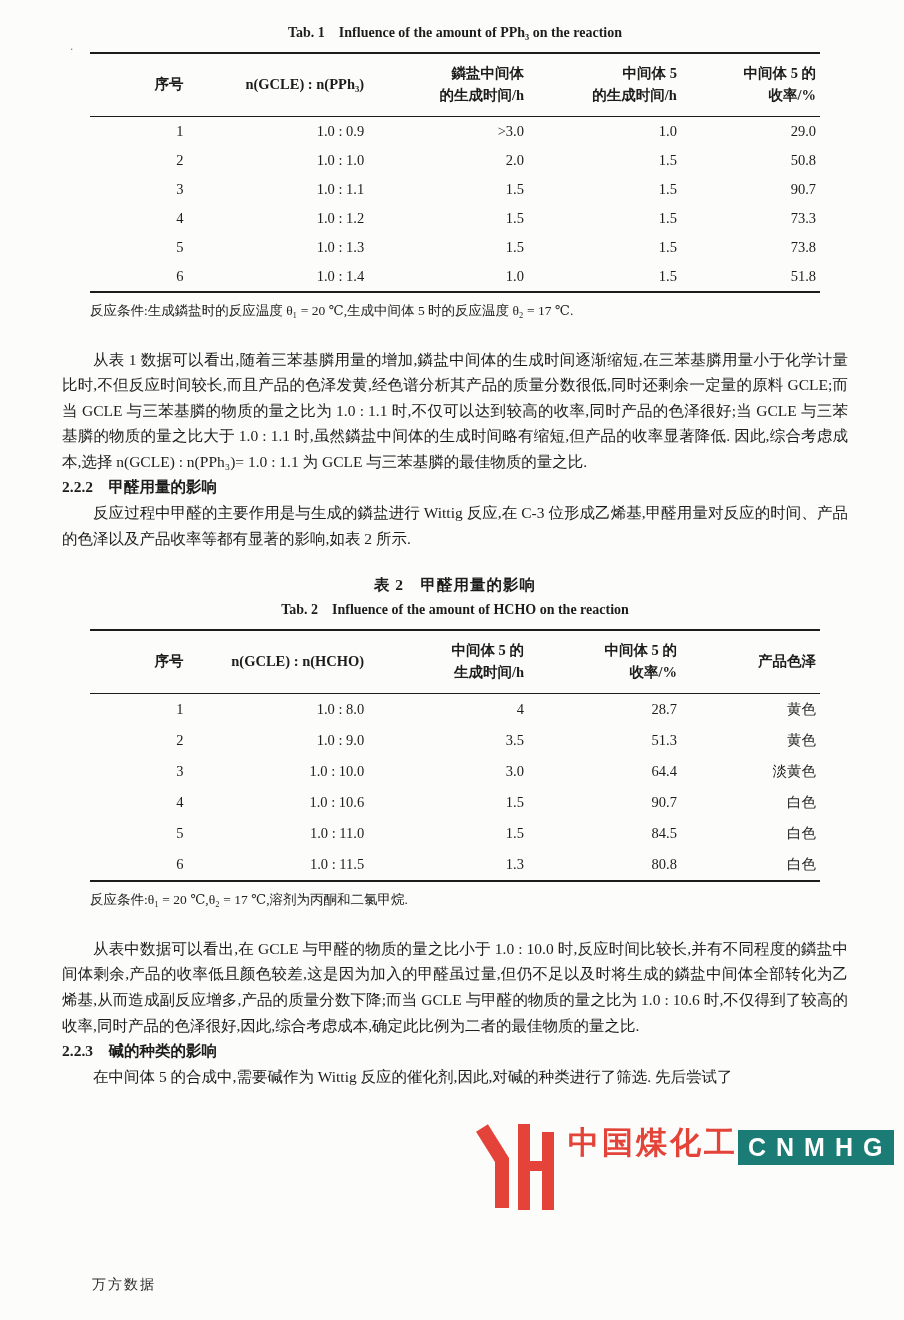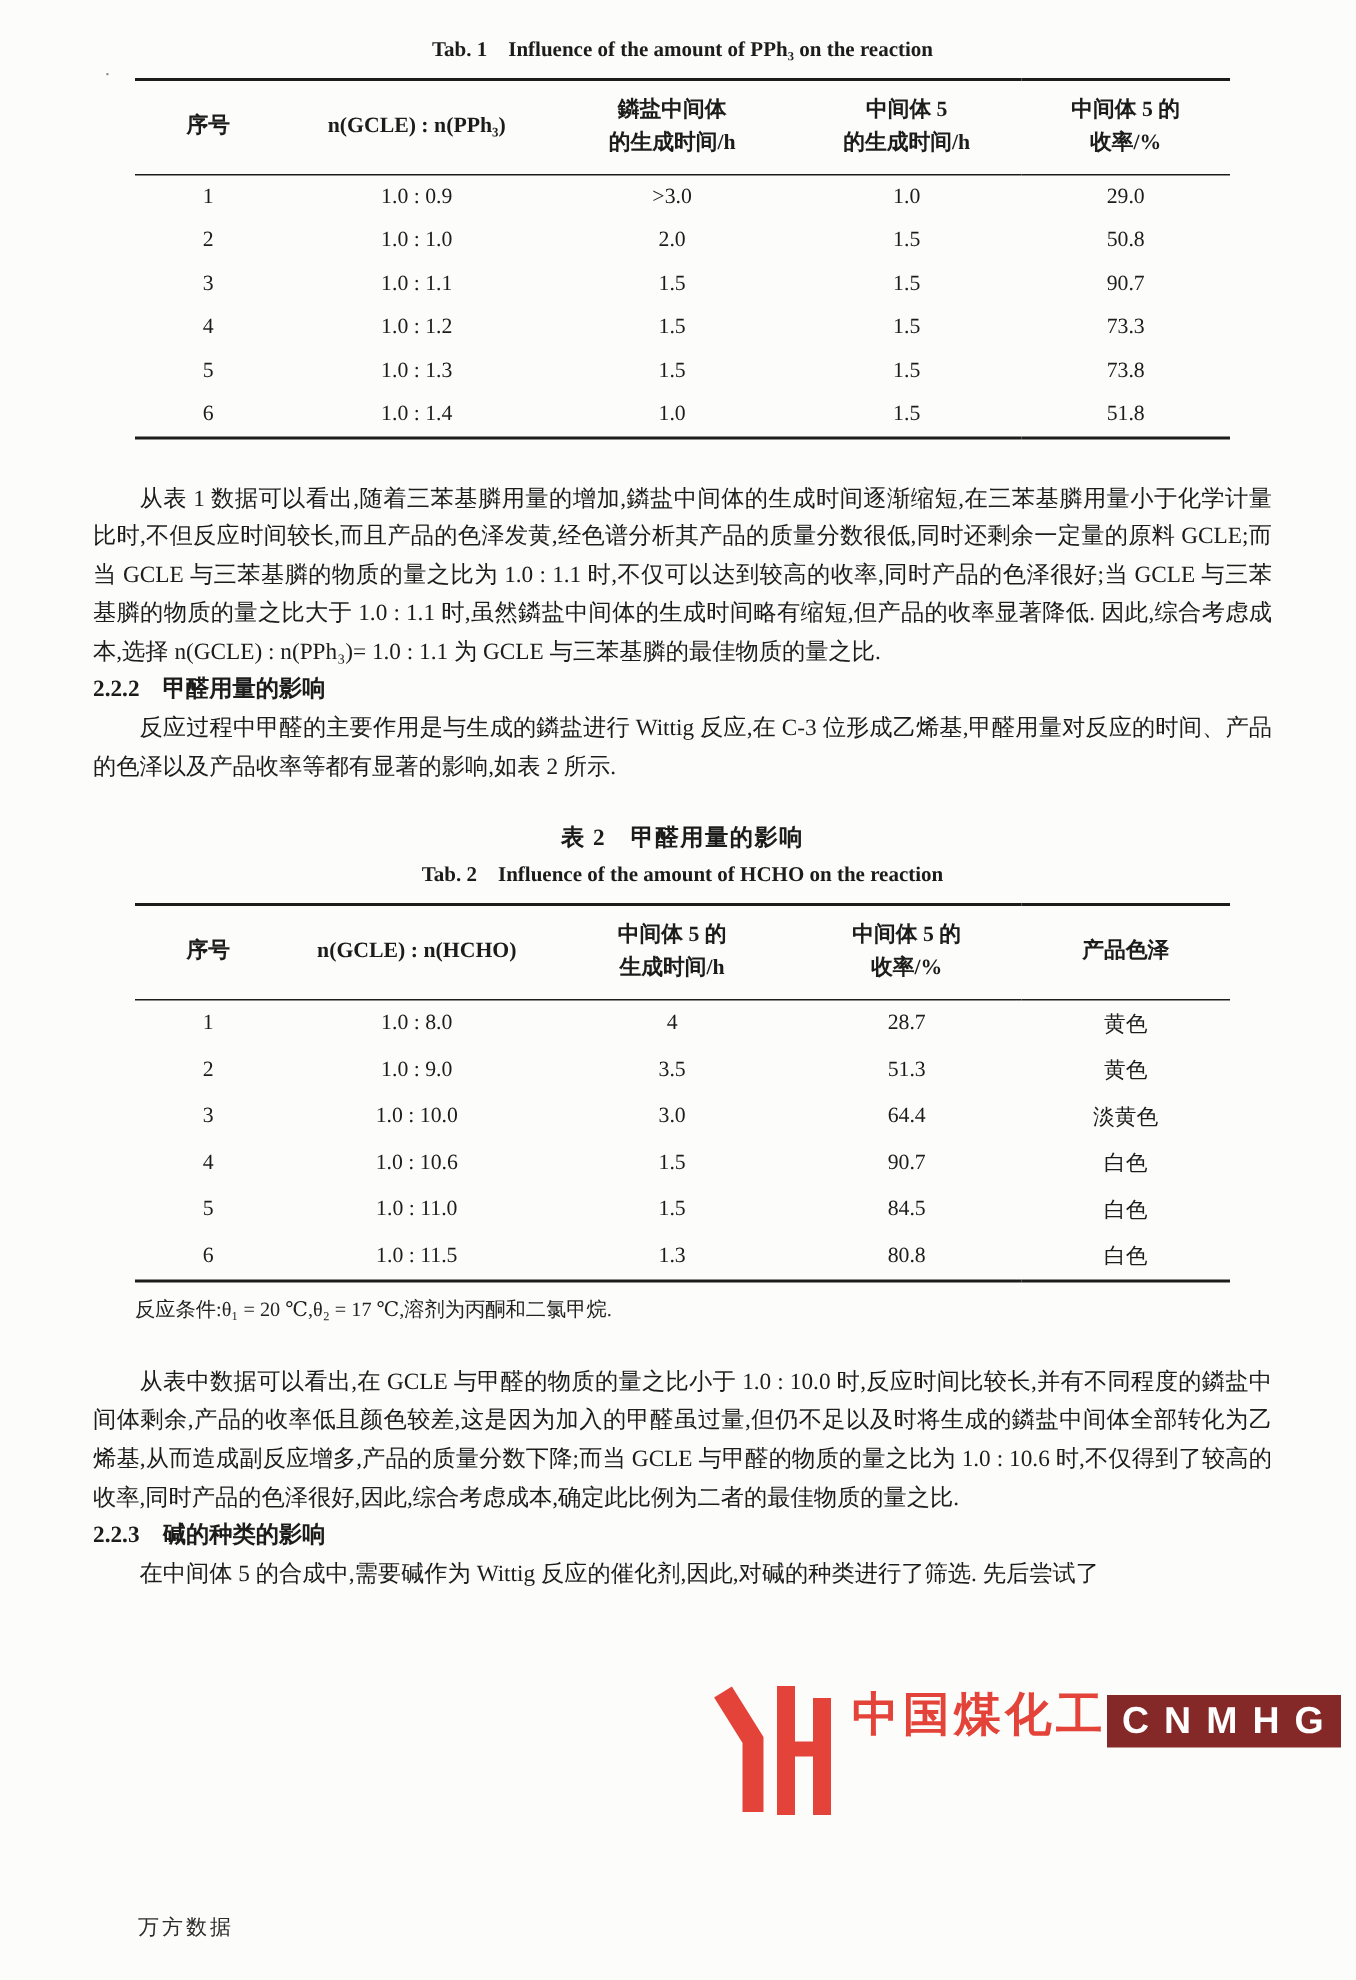--- a/index.html
+++ b/index.html
@@ -17,21 +17,21 @@
     justify-content:space-between; align-items:baseline; font-size:15px;
   }
   .page-header .journal { letter-spacing:1px; }
 
   .table-block { margin-top:24px; text-align:center; }
   .tbl-title-cn { font-weight:bold; font-size:15.5px; letter-spacing:1px; }
   .tbl-title-en { font-weight:bold; font-size:14px; margin-top:5px; }
 
   table.booktab {
     width:730px; margin:10px auto 0; border-collapse:collapse;
-    font-size:14.5px; table-layout:fixed;
+    font-size:14.5px; table-layout:fixed;text-align:right;
   }
   table.booktab th {
     border-top:2px solid #1c1c1c; border-bottom:1px solid #1c1c1c;
     padding:9px 4px; font-weight:bold; white-space:pre-line; line-height:1.5;
   }
   table.booktab td { padding:6px 4px; }
   table.booktab tbody tr:last-child td { border-bottom:2px solid #1c1c1c; }
   table.booktab th:nth-child(1), table.booktab td:nth-child(1) { width:13%; }
   table.booktab th:nth-child(2), table.booktab td:nth-child(2) { width:25%; }
   table.booktab th:nth-child(3), table.booktab td:nth-child(3) { width:22%; }
@@ -57,21 +57,21 @@
     align-items:flex-start; gap:12px; opacity:0.95;
   }
   .wm-logo { width:80px; height:86px; flex:0 0 auto; }
   .wm-texts { display:flex; flex-direction:row; }
   .wm-cn {
     color:#e23a2e; font-size:31px; font-weight:bold; letter-spacing:3px;
     line-height:1.2; white-space:nowrap;
     font-family:"Liberation Sans","DejaVu Sans",sans-serif;
   }
   .wm-en-box {
-    margin-top:6px; align-self:stretch; background:#7f1d1d; color:#ffffff;
+    margin-top:6px; align-self:stretch; background:#0f766e; color:#ffffff;
     font-size:25px; font-weight:bold; letter-spacing:10px;
     padding:2px 2px 3px 10px; line-height:1.2; text-align:center;
     font-family:"Liberation Sans","DejaVu Sans",sans-serif;
   }
 
   .wanfang { position:absolute; left:92px; top:1276px; font-size:14px; color:#2b2b2b; letter-spacing:2px;text-align:right; }
 </style>
 </head>
 <body>
 
@@ -135,20 +135,21 @@
             </tr>
             <tr>
               <td>6</td>
               <td>1.0 : 1.4</td>
               <td>1.0</td>
               <td>1.5</td>
               <td>51.8</td>
             </tr>
           </tbody>
         </table>
+      <div class="tbl-footnote">反应条件:生成鏻盐时的反应温度 θ₁ = 20 ℃,生成中间体 5 时的反应温度 θ₂ = 17 ℃.</div>
     </section>
 
     <p class="body-para gap-lg">从表 1 数据可以看出,随着三苯基膦用量的增加,鏻盐中间体的生成时间逐渐缩短,在三苯基膦用量小于化学计量比时,不但反应时间较长,而且产品的色泽发黄,经色谱分析其产品的质量分数很低,同时还剩余一定量的原料 GCLE;而当 GCLE 与三苯基膦的物质的量之比为 1.0 : 1.1 时,不仅可以达到较高的收率,同时产品的色泽很好;当 GCLE 与三苯基膦的物质的量之比大于 1.0 : 1.1 时,虽然鏻盐中间体的生成时间略有缩短,但产品的收率显著降低. 因此,综合考虑成本,选择 n(GCLE) : n(PPh₃)= 1.0 : 1.1 为 GCLE 与三苯基膦的最佳物质的量之比.</p>
 
     <p class="section-heading gap-sm">2.2.2　甲醛用量的影响</p>
 
     <p class="body-para">反应过程中甲醛的主要作用是与生成的鏻盐进行 Wittig 反应,在 C-3 位形成乙烯基,甲醛用量对反应的时间、产品的色泽以及产品收率等都有显著的影响,如表 2 所示.</p>
 
     <section class="table-block" style="">
       <div class="tbl-title-cn">表 2　甲醛用量的影响</div>

